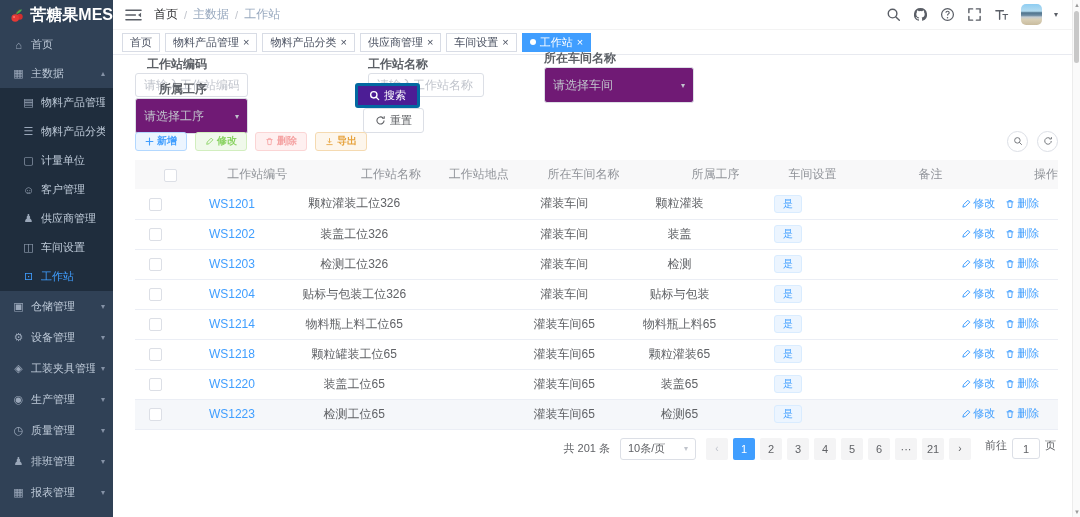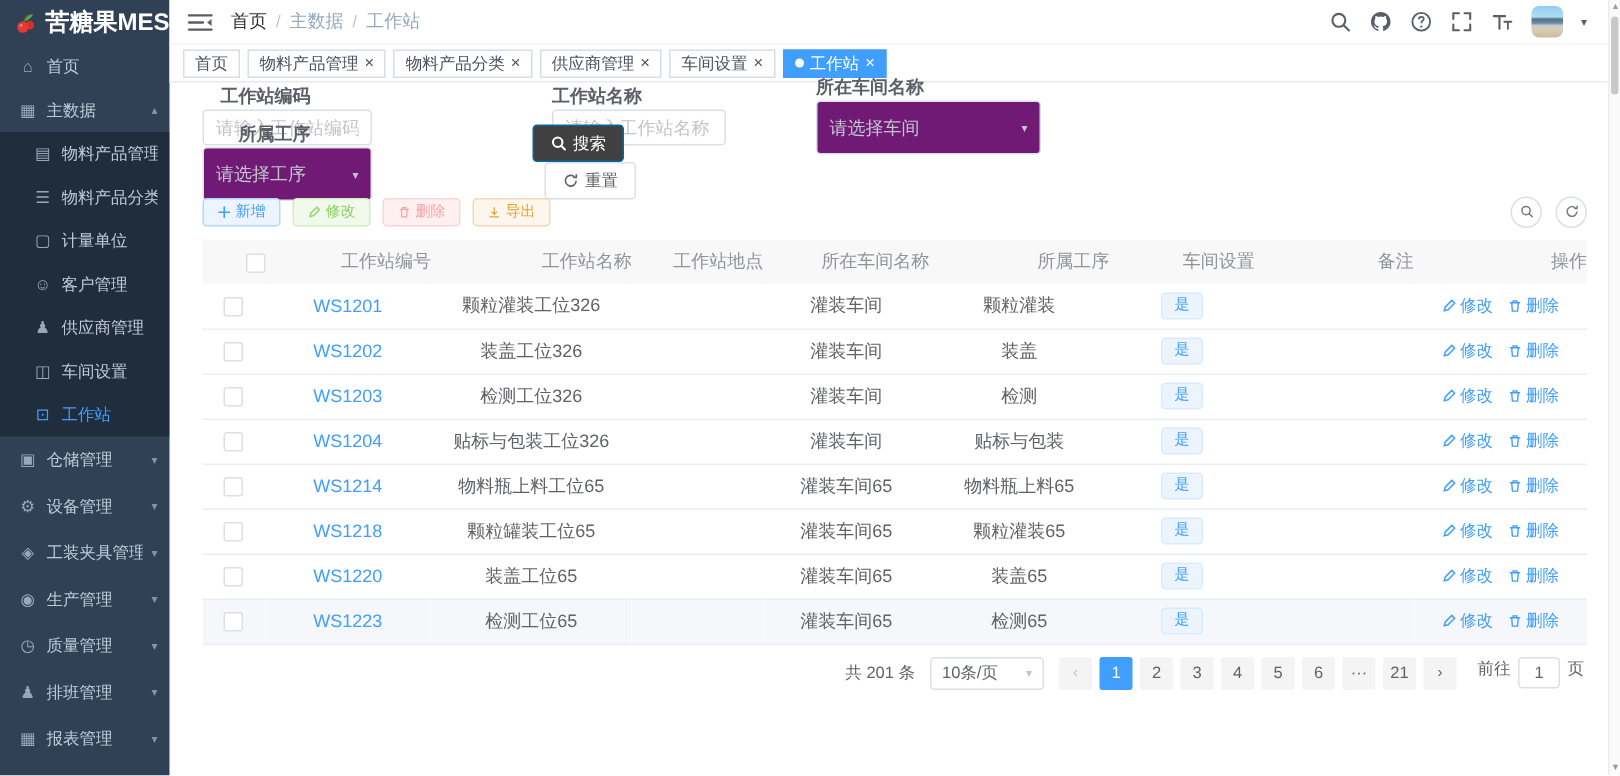--- a/index.html
+++ b/index.html
@@ -47,26 +47,26 @@
   .filter-row { display:flex; align-items:center; height:27px; margin-bottom:4px; }
   .f-group { display:flex; align-items:flex-start;flex-direction:column; }
   .f-label { min-width:72px; text-align:right; font-weight:bold; color:#5c6066; font-size:12px; margin-right:8px; white-space:nowrap; }
   .f-label.auto { min-width:0; }
   .f-input { width:113px; height:24px; border:1px solid #dcdfe6; border-radius:3px; padding:0 8px; font-size:12px; color:#606266; font-family:inherit; outline:none; }
   .f-input::placeholder { color:#c0c4cc; }
   .f-select { display:flex; align-items:center; width:113px; height:36px; border:1px solid #dcdfe6; border-radius:3px; padding:0 8px; color:#c0c4cc; font-size:12px; background:#701a75; cursor:pointer; }
   .f-select .sel-caret { margin-left:auto; font-size:8px; color:#c0c4cc; }
   .btn { display:inline-flex; align-items:center; gap:4px; border-radius:3px; cursor:pointer; font-size:11px; }
   .btn svg { display:block; }
-  .btn-search { background:#404040; color:#fff; border:1px solid #0369a1; height:25px; padding:0 11px; }
+  .btn-search { background:#4c1d95; color:#fff; border:3px solid #0369a1; height:25px; padding:0 11px; }
   .btn-reset { background:#fff; color:#606266; border:1px solid #dcdfe6; height:25px; padding:0 11px; margin-left:8px; }
 
   
   .toolbar { display:flex; align-items:center; height:24px; margin:4px 0 7px; }
-  .tbtn { height:19px; padding:0 9px; font-size:10px; margin-right:8px; display:inline-flex; align-items:center; gap:3px; border-radius:3px; cursor:pointer; }
+  .tbtn { height:19px; padding:0 9px; font-size:10px; margin-right:8px; display:inline-flex; align-items:center; gap:3px; border-radius:3px; cursor:pointer;font-weight:bold; }
   .tbtn-add { color:#409eff; background:#ecf5ff; border:1px solid #b3d8ff; }
   .tbtn-edit { color:#8bd364; background:#f0f9eb; border:1px solid #d2eebf; }
   .tbtn-del { color:#f5a3a3; background:#fef0f0; border:1px solid #fbd5d5; }
   .tbtn-exp { color:#e6a23c; background:#fdf6ec; border:1px solid #f5dab1; }
   .tool-circles { margin-left:auto; display:flex; gap:9px; }
   .circle-btn { width:21px; height:21px; border-radius:50%; border:1px solid #dcdfe6; display:flex; align-items:center; justify-content:center; color:#76797e; cursor:pointer; background:#fff; }
 
   
   table { width:100%; border-collapse:collapse; table-layout:fixed; }
   thead th { height:29px; background:#f8f8f9; color:#909399; font-weight:normal; font-size:12px; text-align:right; }

